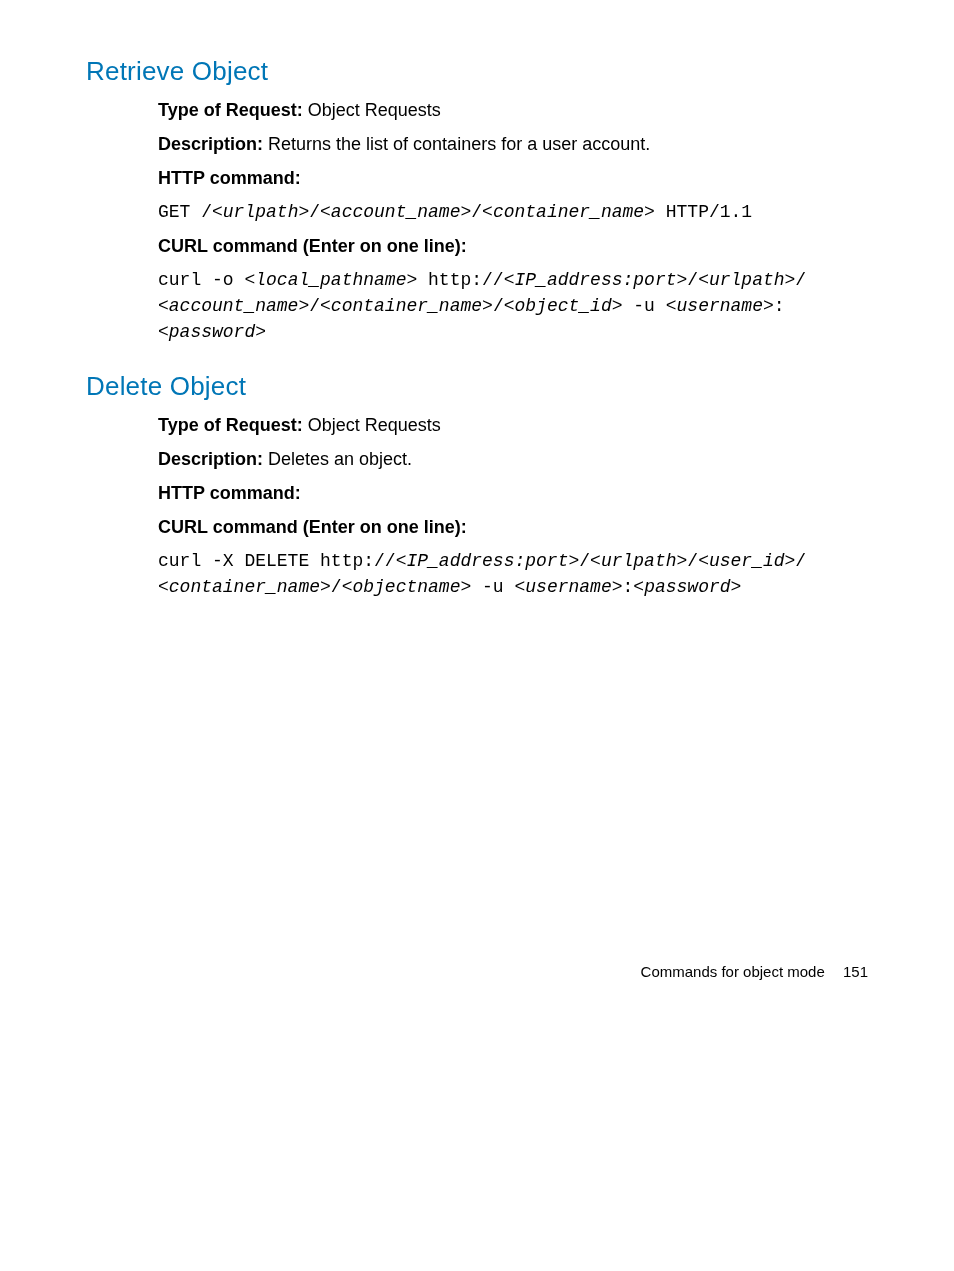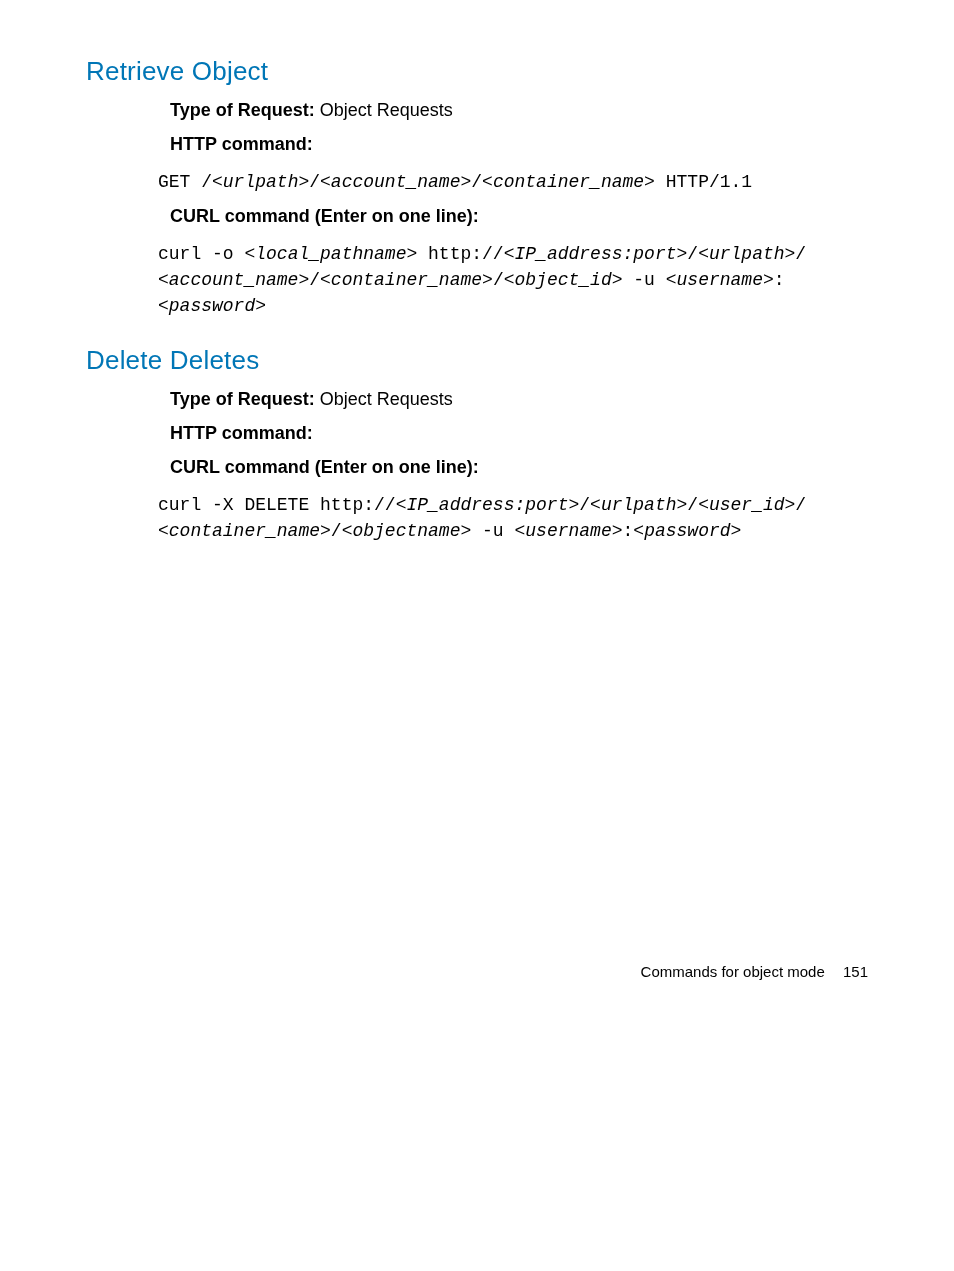--- a/index.html
+++ b/index.html
@@ -26,29 +26,29 @@
     font-size: 26px;
     margin: 0 0 10px 0;
     letter-spacing: 0.2px;
   }
   .body-block {
     margin-left: 72px;
     font-size: 18px;
     line-height: 1.55;
   }
   .body-block p {
-    margin: 0 0 6px 12px;
+    margin: 0 0 6px 0;
   }
   .label {
     font-weight: 700;
   }
   .mono-block {
     font-family: "Courier New", Courier, monospace;
     font-size: 18px;
-    margin: 10px 0 8px 0;
+    margin: 2px 0 8px 0;
     line-height: 1.45;
     white-space: normal;
   }
   .ital { font-style: italic; }
   .section-gap { height: 18px; }
   .footer {
     position: absolute;
     bottom: 34px;
     right: 86px;
     font-size: 15px;
@@ -63,36 +63,44 @@
 
 <div class="page">
 
   <h2 class="section-title">Retrieve Object</h2>
   <div class="body-block">
     <p>
       <span class="label">Type of Request:</span>
       <span>Object Requests</span>
     </p>
     <p>
+      <span class="label">Description:</span>
+      <span>Returns the list of containers for a user account.</span>
+    </p>
+    <p>
       <span class="label">HTTP command:</span>
     </p>
     <div class="mono-block"><span>GET /</span><span class="ital">&lt;urlpath&gt;</span><span>/</span><span class="ital">&lt;account_name&gt;</span><span>/</span><span class="ital">&lt;container_name&gt;</span><span> HTTP/1.1</span></div>
     <p>
       <span class="label">CURL command (Enter on one line):</span>
     </p>
     <div class="mono-block"><span>curl -o </span><span class="ital">&lt;local_pathname&gt;</span><span> http://</span><span class="ital">&lt;IP_address:port&gt;</span><span>/</span><span class="ital">&lt;urlpath&gt;</span><span>/</span><br><span class="ital">&lt;account_name&gt;</span><span>/</span><span class="ital">&lt;container_name&gt;</span><span>/</span><span class="ital">&lt;object_id&gt;</span><span> -u </span><span class="ital">&lt;username&gt;</span><span>:</span><span class="ital">&lt;password&gt;</span></div>
   </div>
 
   <div class="section-gap"></div>
 
-  <h2 class="section-title">Delete Deletes</h2>
+  <h2 class="section-title">Delete Object</h2>
   <div class="body-block">
     <p>
       <span class="label">Type of Request:</span>
       <span>Object Requests</span>
+    </p>
+    <p>
+      <span class="label">Description:</span>
+      <span>Deletes an object.</span>
     </p>
     <p>
       <span class="label">HTTP command:</span>
     </p>
     <p>
       <span class="label">CURL command (Enter on one line):</span>
     </p>
     <div class="mono-block"><span>curl -X DELETE http://</span><span class="ital">&lt;IP_address:port&gt;</span><span>/</span><span class="ital">&lt;urlpath&gt;</span><span>/</span><span class="ital">&lt;user_id&gt;</span><span>/</span><br><span class="ital">&lt;container_name&gt;</span><span>/</span><span class="ital">&lt;objectname&gt;</span><span> -u </span><span class="ital">&lt;username&gt;</span><span>:</span><span class="ital">&lt;password&gt;</span></div>
   </div>
 

